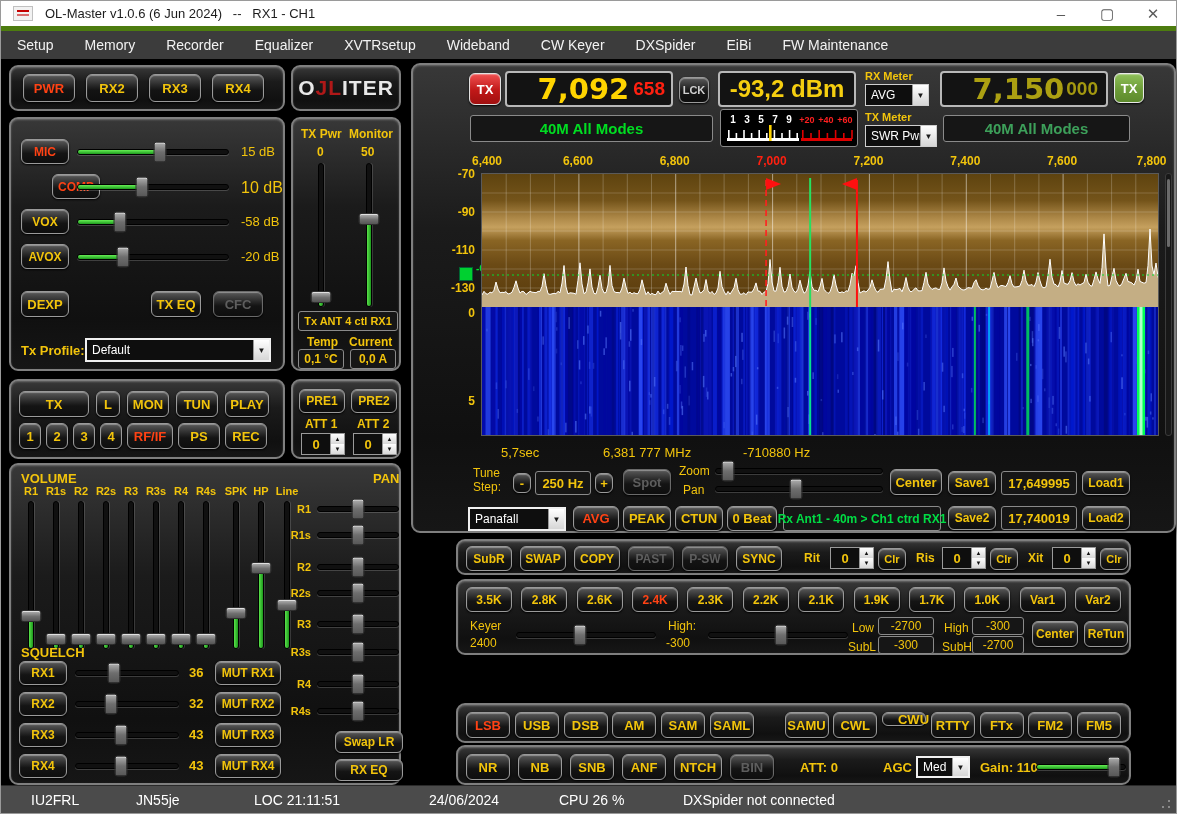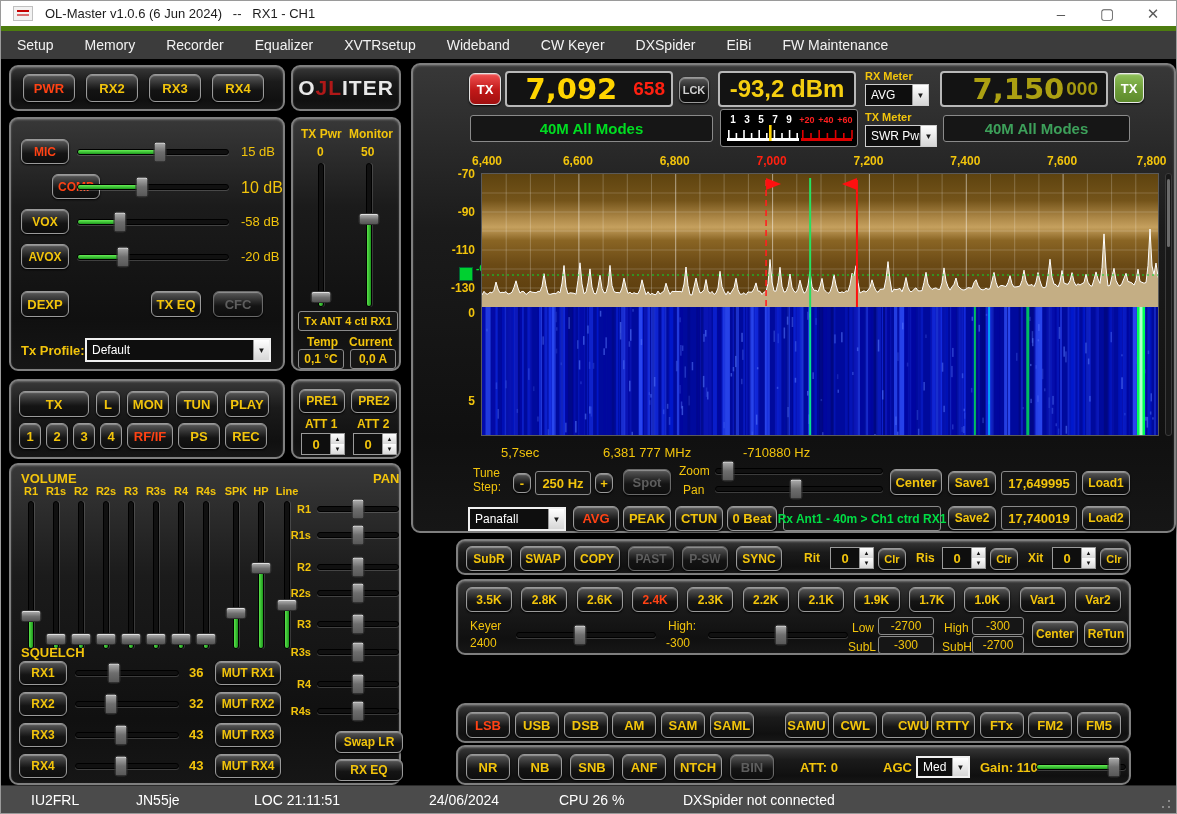--- a/index.html
+++ b/index.html
@@ -347,21 +347,21 @@
       </div>
     <div class="btn" style="left:324px;top:266px;width:68px;height:22px;font-size:12px">Swap LR</div>
     <div class="btn" style="left:324px;top:294px;width:68px;height:22px;font-size:12px">RX EQ</div>
   </div>
 
   <div class="panel" id="panel-vfo" style="left:410px;top:62px;width:765px;height:470px">
 
     <div class="btn" style="left:56px;top:8px;width:32px;height:32px;background:linear-gradient(180deg,#f05050,#c01818 55%,#a01010);color:#fff;border-color:#e0e0e0">TX</div>
     <div class="disp" style="left:92px;top:6px;width:168px;height:36px;justify-content:flex-end;padding-right:6px">
       <span style="color:#ffd400;font-size:29px;font-weight:bold;font-family:'DejaVu Sans',sans-serif">7,092</span>
-        <span style="color:#ff2010;font-size:19px;font-weight:bold;margin-left:16px">658</span>
+        <span style="color:#ff2010;font-size:19px;font-weight:bold;margin-left:4px">658</span>
     </div>
     <div class="btn" style="left:266px;top:12px;width:30px;height:26px;color:#cfcfcf;font-size:11px">LCK</div>
     <div class="disp" style="left:305px;top:6px;width:138px;height:36px">
       <span style="color:#f5ce10;font-size:24px;font-weight:bold">-93,2 dBm</span>
     </div>
     <div class="lbl" style="left:452px;top:5px;font-size:11px">RX Meter</div>
     <div class="dd" style="left:452px;top:19px;width:64px;height:22px">
       <div class="val">AVG</div>
       <div class="arr">▼</div>
     </div>
@@ -1061,21 +1061,21 @@
   <div class="panel" id="panel-modes" style="left:455px;top:702px;width:675px;height:40px">
       <div style="position: absolute; left: 8px; top: 7px; right: 8px; display: flex; justify-content: space-between;">
         <div class="btn rel active" style="width: 44px; height: 26px; font-size: 13px;">LSB</div>
         <div class="btn rel" style="width: 44px; height: 26px; font-size: 13px;">USB</div>
         <div class="btn rel" style="width: 44px; height: 26px; font-size: 13px;">DSB</div>
         <div class="btn rel" style="width: 44px; height: 26px; font-size: 13px;">AM</div>
         <div class="btn rel" style="width: 44px; height: 26px; font-size: 13px;">SAM</div>
         <div class="btn rel" style="width: 44px; height: 26px; font-size: 13px;">SAML</div>
         <div class="btn rel" style="width: 44px; height: 26px; font-size: 13px; margin-left: 26px;">SAMU</div>
         <div class="btn rel" style="width: 44px; height: 26px; font-size: 13px;">CWL</div>
-        <div class="btn rel" style="width: 44px; height: 26px; font-size: 13px; padding-left: 19px;">CWU</div>
+        <div class="btn rel" style="width: 44px; height: 14px; font-size: 13px; padding-left: 19px;">CWU</div>
         <div class="btn rel" style="width: 44px; height: 26px; font-size: 13px;">RTTY</div>
         <div class="btn rel" style="width: 44px; height: 26px; font-size: 13px;">FTx</div>
         <div class="btn rel" style="width: 44px; height: 26px; font-size: 13px;">FM2</div>
         <div class="btn rel" style="width: 44px; height: 26px; font-size: 13px;">FM5</div>
       </div>
     </div>
   <div class="panel" id="panel-dsp" style="left:455px;top:744px;width:675px;height:40px">
     <div id="dsp-btns-slot">
         <div style="position: absolute; left: 8px; top: 7px; right: auto; display: flex; gap: 8px;">
           <div class="btn rel" style="width: 44px; height: 26px; font-size: 13px;">NR</div>

